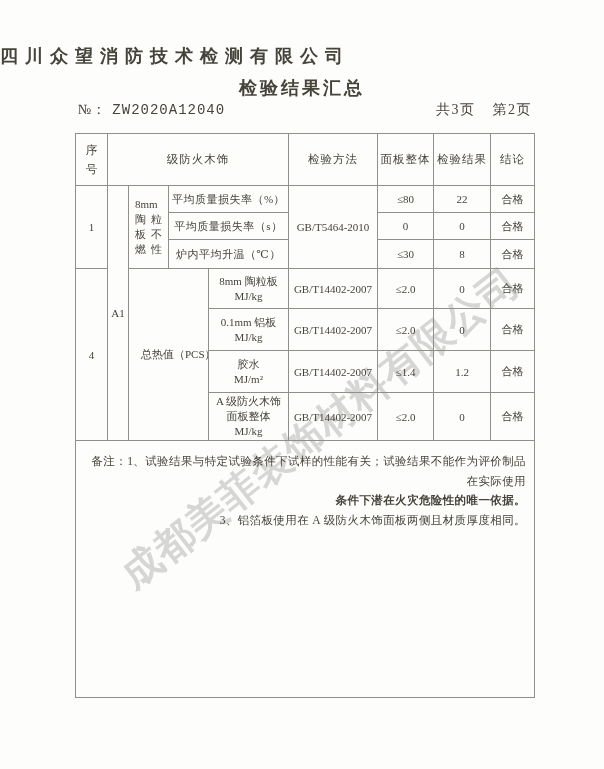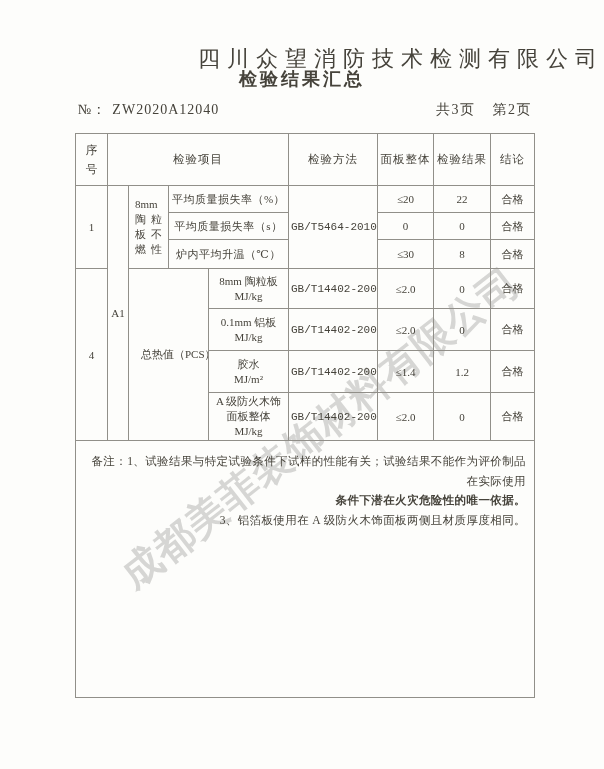--- a/index.html
+++ b/index.html
@@ -19,34 +19,34 @@
     font-family:"Liberation Sans","DejaVu Sans",sans-serif;
     font-weight:bold; font-size:40px; letter-spacing:1px;
     color: var(--watermark, #d0d0ce);
     white-space:nowrap; z-index:0; opacity:.85;
     pointer-events:none;
   }
 
   
   .company {
     position:absolute; top:44px; left:0; width:100%;
-    text-align:right; font-size:22px; font-weight:normal;
+    text-align:left; font-size:18px; font-weight:bold;
     letter-spacing:7px; color:var(--ink,#46433b); z-index:1;
   }
   .doctitle {
-    position:absolute; top:67px; left:0; width:100%;
+    position:absolute; top:76px; left:0; width:100%;
     text-align:center; font-size:18px; font-weight:bold;
     letter-spacing:3px; z-index:1;
   }
   .meta {
     position:absolute; top:101px; left:78px; right:72px;
     display:flex; justify-content:space-between; align-items:baseline; z-index:1;
   }
   .report-no { font-size:14px; letter-spacing:.5px; }
-  .report-no .no-val { margin-left:6px; letter-spacing:1px; }
+  .report-no .no-val { margin-left:6px; letter-spacing:1px;font-family:Liberation Mono, monospace; }
   .page-info { font-size:14px; letter-spacing:1.5px; }
   .page-info span + span { margin-left:12px; }
 
   
   table.report {
     position:absolute; left:75px; top:133px; width:459px;
     border-collapse:collapse; table-layout:fixed; z-index:1;
   }
   td {
     border:1px solid var(--line,#918f89);
@@ -56,21 +56,21 @@
     overflow:hidden;
   }
   td.hd { font-size:11.5px; letter-spacing:1px; }
   td.seq-hd { padding:0 9px; line-height:19px; letter-spacing:0; }
   td.group-v {
     padding:2px 6px; line-height:15px;
     text-align:justify; text-align-last:justify;
   }
   td.item { letter-spacing:.5px; }
   td.ml { white-space:pre-line; line-height:15px; }
-  td.method { letter-spacing:0; white-space:nowrap;font-family:Liberation Mono, monospace; }
+  td.method { letter-spacing:0; white-space:nowrap; }
   td.group2 { white-space:nowrap; padding:12px; }
   td.notes-cell {
     vertical-align:top; text-align:right;
     padding:11px 8px 0 5px; font-size:11.5px; line-height:19.5px;
     letter-spacing:.4px;
     margin-left:36px;
   }
   .note-l2 { margin-left:54px;font-weight:bold; }
   .note-l3 { margin-left:31px; }
 </style>
@@ -103,34 +103,34 @@
         <col style="width:80px">
         <col style="width:89px">
       <col style="width:56px">
         <col style="width:57px">
         <col style="width:44px">
     </colgroup>
 
     <tbody>
         <tr style="height:52px">
       <td class="hd seq-hd">序号</td>
-      <td class="hd" colspan="4">检验项目</td>
+      <td class="hd" colspan="4">级防火木饰</td>
       <td class="hd">检验方法</td>
       <td class="hd">面板整体</td>
       <td class="hd">检验结果</td>
       <td class="hd">结论</td>
     </tr>
 
     <tr style="height:27px">
       <td rowspan="3">1</td>
       <td rowspan="7">A1</td>
       <td rowspan="3" class="group-v">8mm陶粒板不燃性</td>
       <td colspan="2" class="item">平均质量损失率（%）</td>
       <td rowspan="3" class="method">GB/T5464-2010</td>
-      <td>≤20</td>
+      <td>≤80</td>
       <td>22</td>
       <td>合格</td>
     </tr>
 
     <tr style="height:27px">
       <td colspan="2" class="item">平均质量损失率（s）</td>
       <td>0</td>
       <td>0</td>
       <td>合格</td>
     </tr>

